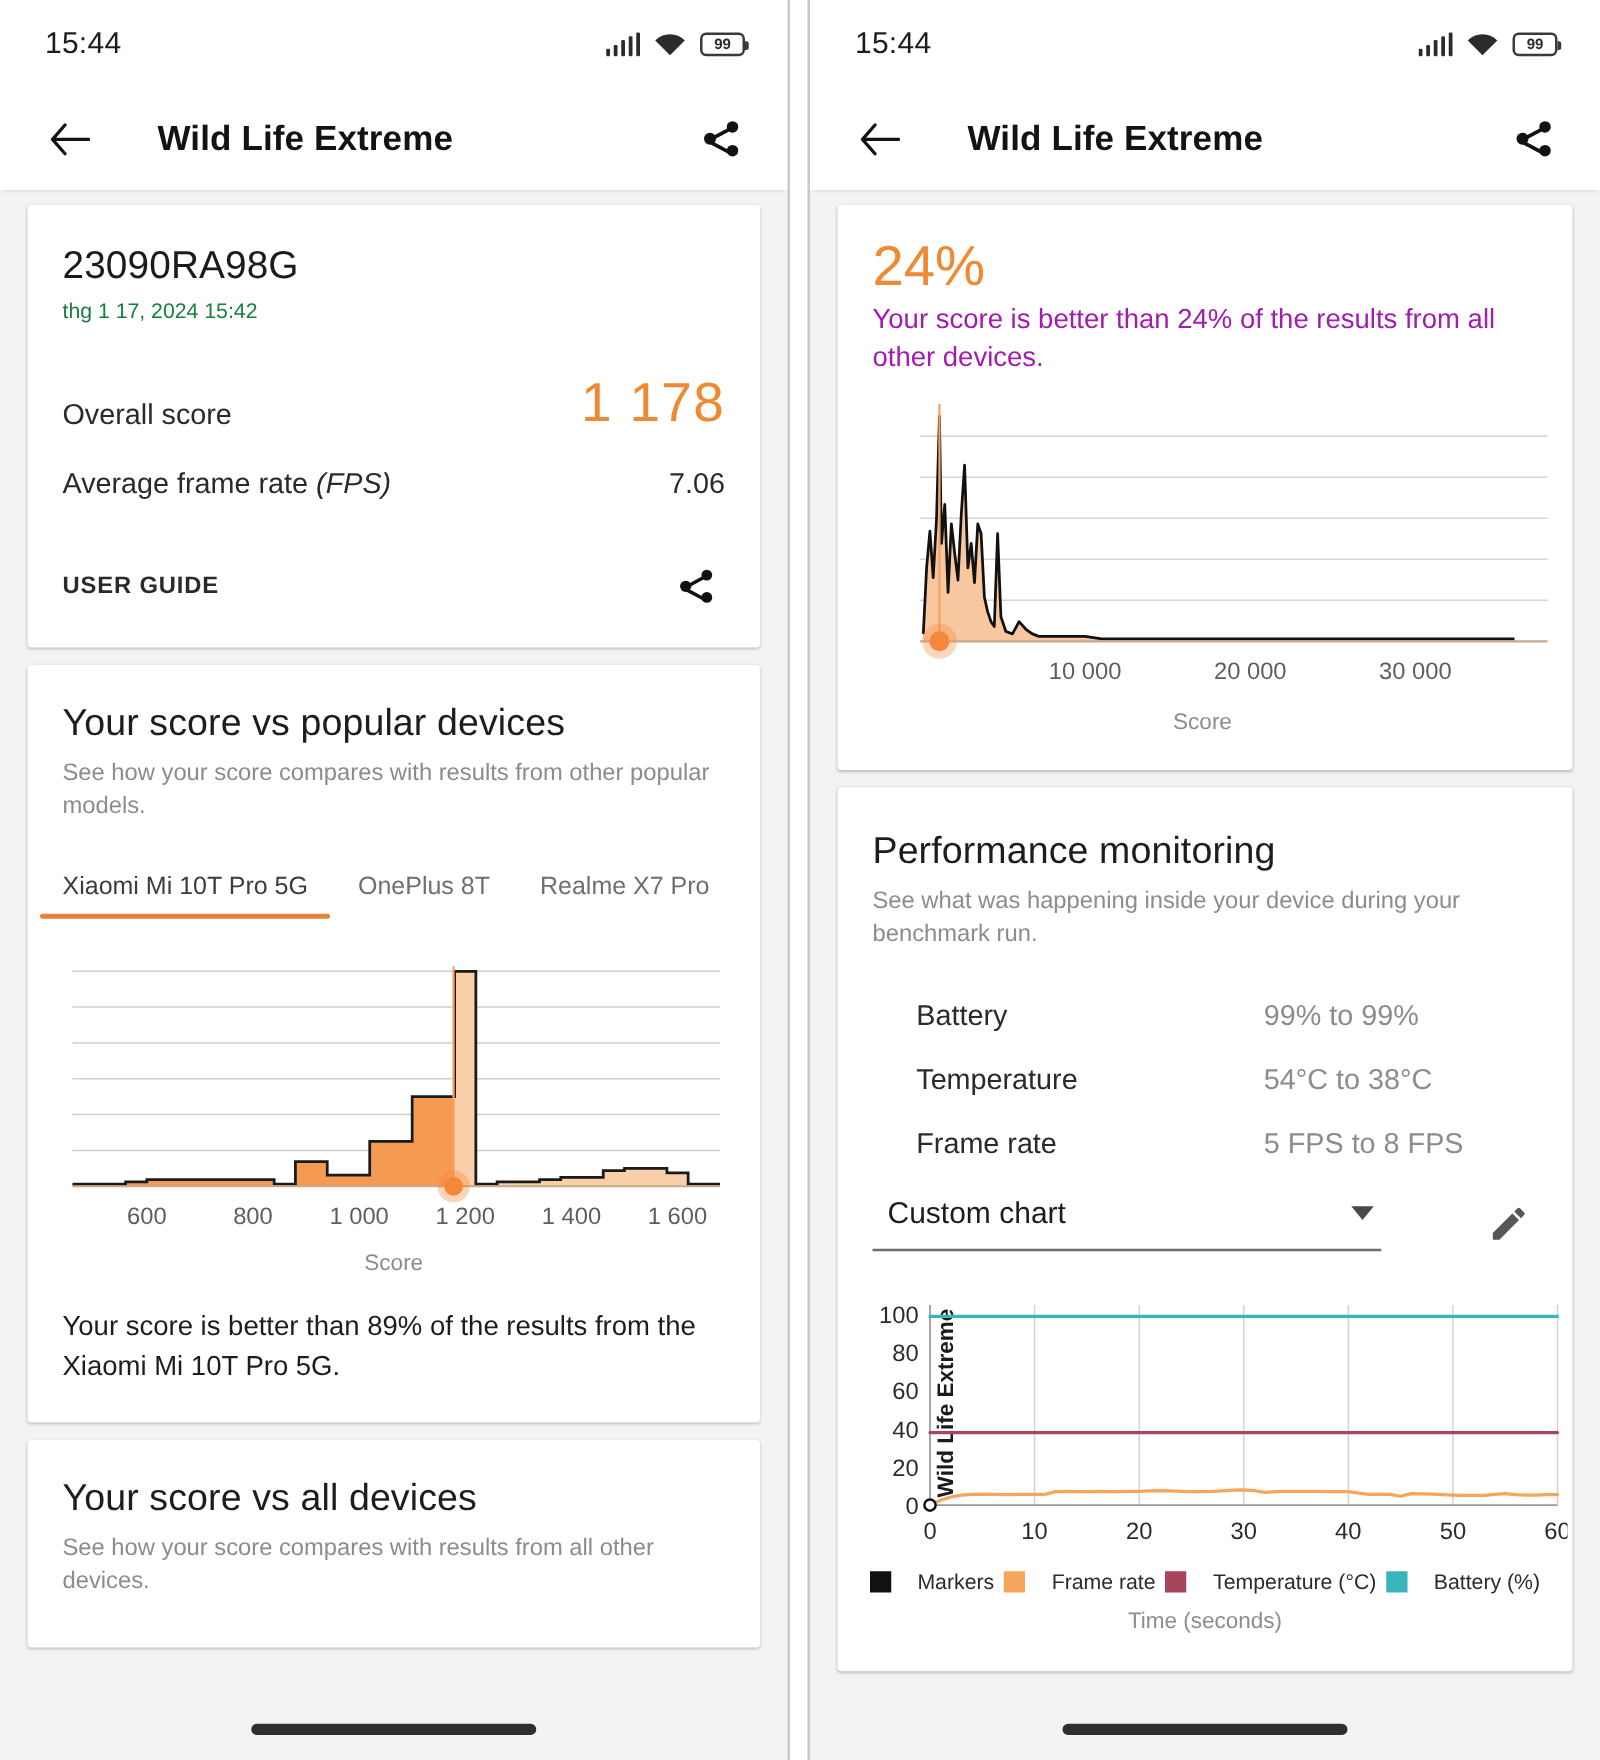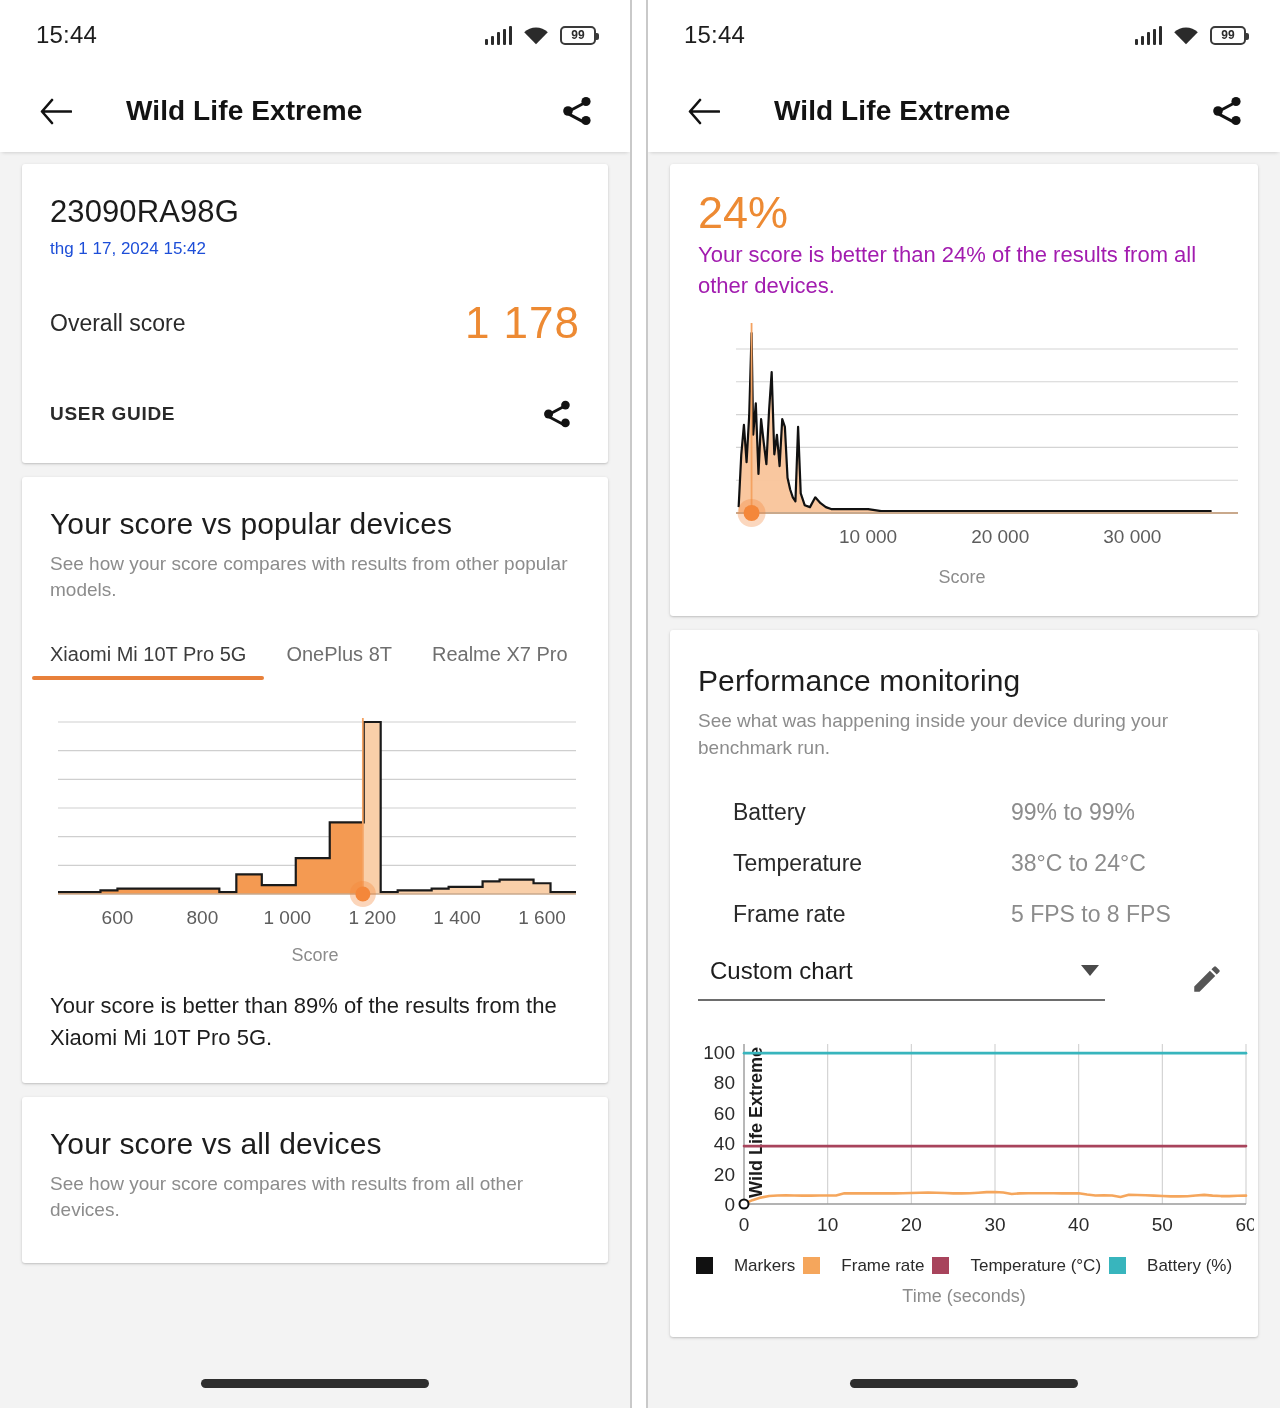--- a/index.html
+++ b/index.html
@@ -58,23 +58,23 @@
   
   .body{ padding: 12px 0 0 0; }
 
   .card{
     background:#fff;margin:0 22px 14px 22px;border-radius:3px;
     box-shadow:0 1px 2px rgba(0,0,0,.16), 0 1px 4px rgba(0,0,0,.07);
   }
   .card.pad{ padding: 30px 28px 26px 28px; }
 
   .devname{font-size:31px;color:#1b1b1b;letter-spacing:.1px;}
-  .devdate{font-size:17px;color:#1d4ed8;margin-top:9px;}
-
-  .row{display:flex;align-items:center;justify-content:space-between;}
+  .devdate{font-size:17px;color:#15803d;margin-top:9px;}
+
+  .row{display:flex;align-items:flex-end;justify-content:space-between;}
   .row.score{margin-top:42px;}
   .lbl{font-size:23px;color:#2a2a2a;}
   .bigscore{font-size:44px;color:#ed8a33;letter-spacing:1px;line-height:1;}
   .row.fps{margin-top:28px;}
   .val{font-size:23px;color:#2a2a2a;}
   .row.guide{margin-top:46px;align-items:center;}
   .userguide{font-size:19px;font-weight:700;color:#2a2a2a;letter-spacing:.7px;}
 
   h2.sect{font-size:30px;font-weight:400;color:#1d1d1d;letter-spacing:.1px;}
   p.sub{font-size:19px;color:#8c8c8c;line-height:1.38;margin-top:10px;}
@@ -179,20 +179,24 @@
 
       <div class="card pad">
         <div class="devname">23090RA98G</div>
         <div class="devdate">thg 1 17, 2024 15:42</div>
 
         <div class="row score">
           <span class="lbl">Overall score</span>
           <span class="bigscore">1 178</span>
         </div>
 
+        <div class="row fps">
+          <span class="lbl"><span>Average frame rate </span><i>(FPS)</i></span>
+          <span class="val">7.06</span>
+        </div>
 
         <div class="row guide">
           <span class="userguide">USER GUIDE</span>
           <span class="iconbtn">
             <svg width="30" height="30" viewBox="0 0 32 32">
                 <g fill="#121212">
                   <circle cx="25" cy="6.5" r="4.6"></circle>
                   <circle cx="7" cy="16" r="4.8"></circle>
                   <circle cx="25" cy="25.5" r="4.6"></circle>
                   <path d="M8.6 14.2 23.6 6.2l1.4 2.6-15 8zM8.6 17.8l15 8-1.4 2.6-15-8z"></path>
@@ -332,21 +336,21 @@
         <h2 class="sect">Performance monitoring</h2>
         <p class="sub">See what was happening inside your device during your benchmark run.</p>
 
         <div class="plist">
           <div class="prow">
             <span class="pk">Battery</span>
             <span class="pv">99% to 99%</span>
           </div>
           <div class="prow">
             <span class="pk">Temperature</span>
-            <span class="pv">38°C to 24°C</span>
+            <span class="pv">54°C to 38°C</span>
           </div>
           <div class="prow">
             <span class="pk">Frame rate</span>
             <span class="pv">5 FPS to 8 FPS</span>
           </div>
         </div>
 
         <div class="selectrow">
           <div class="select">
             <span class="sv">Custom chart</span>

